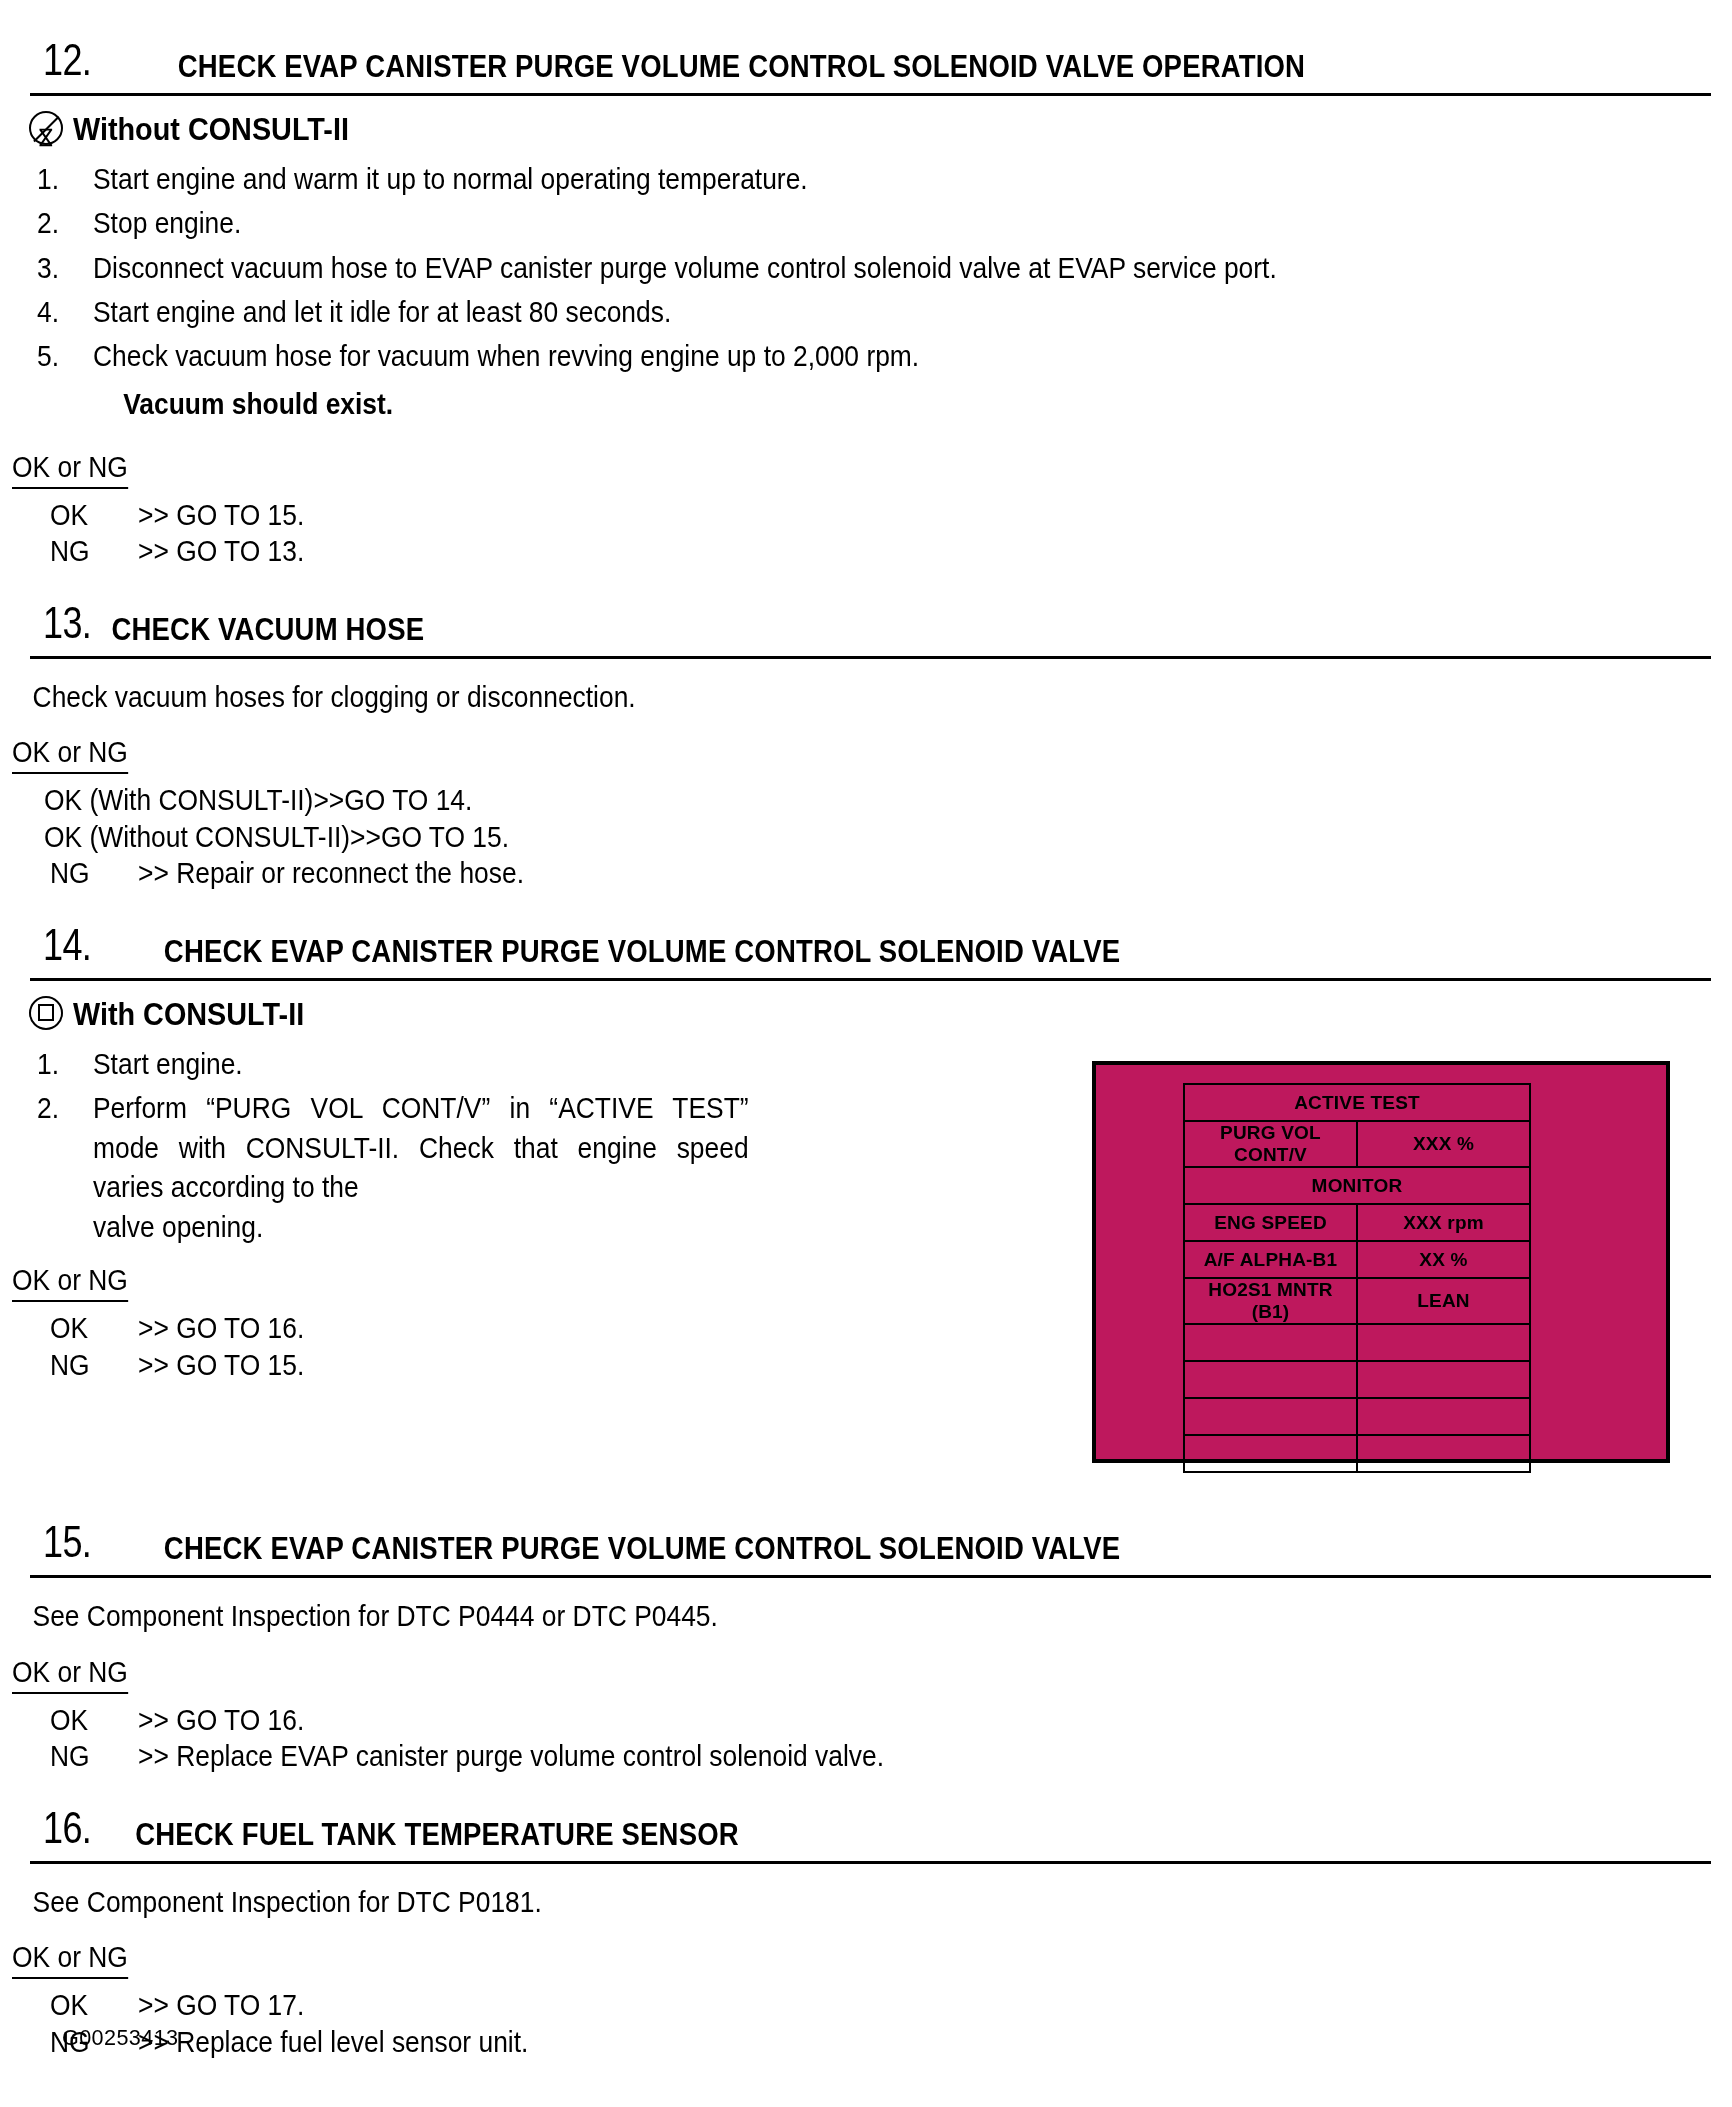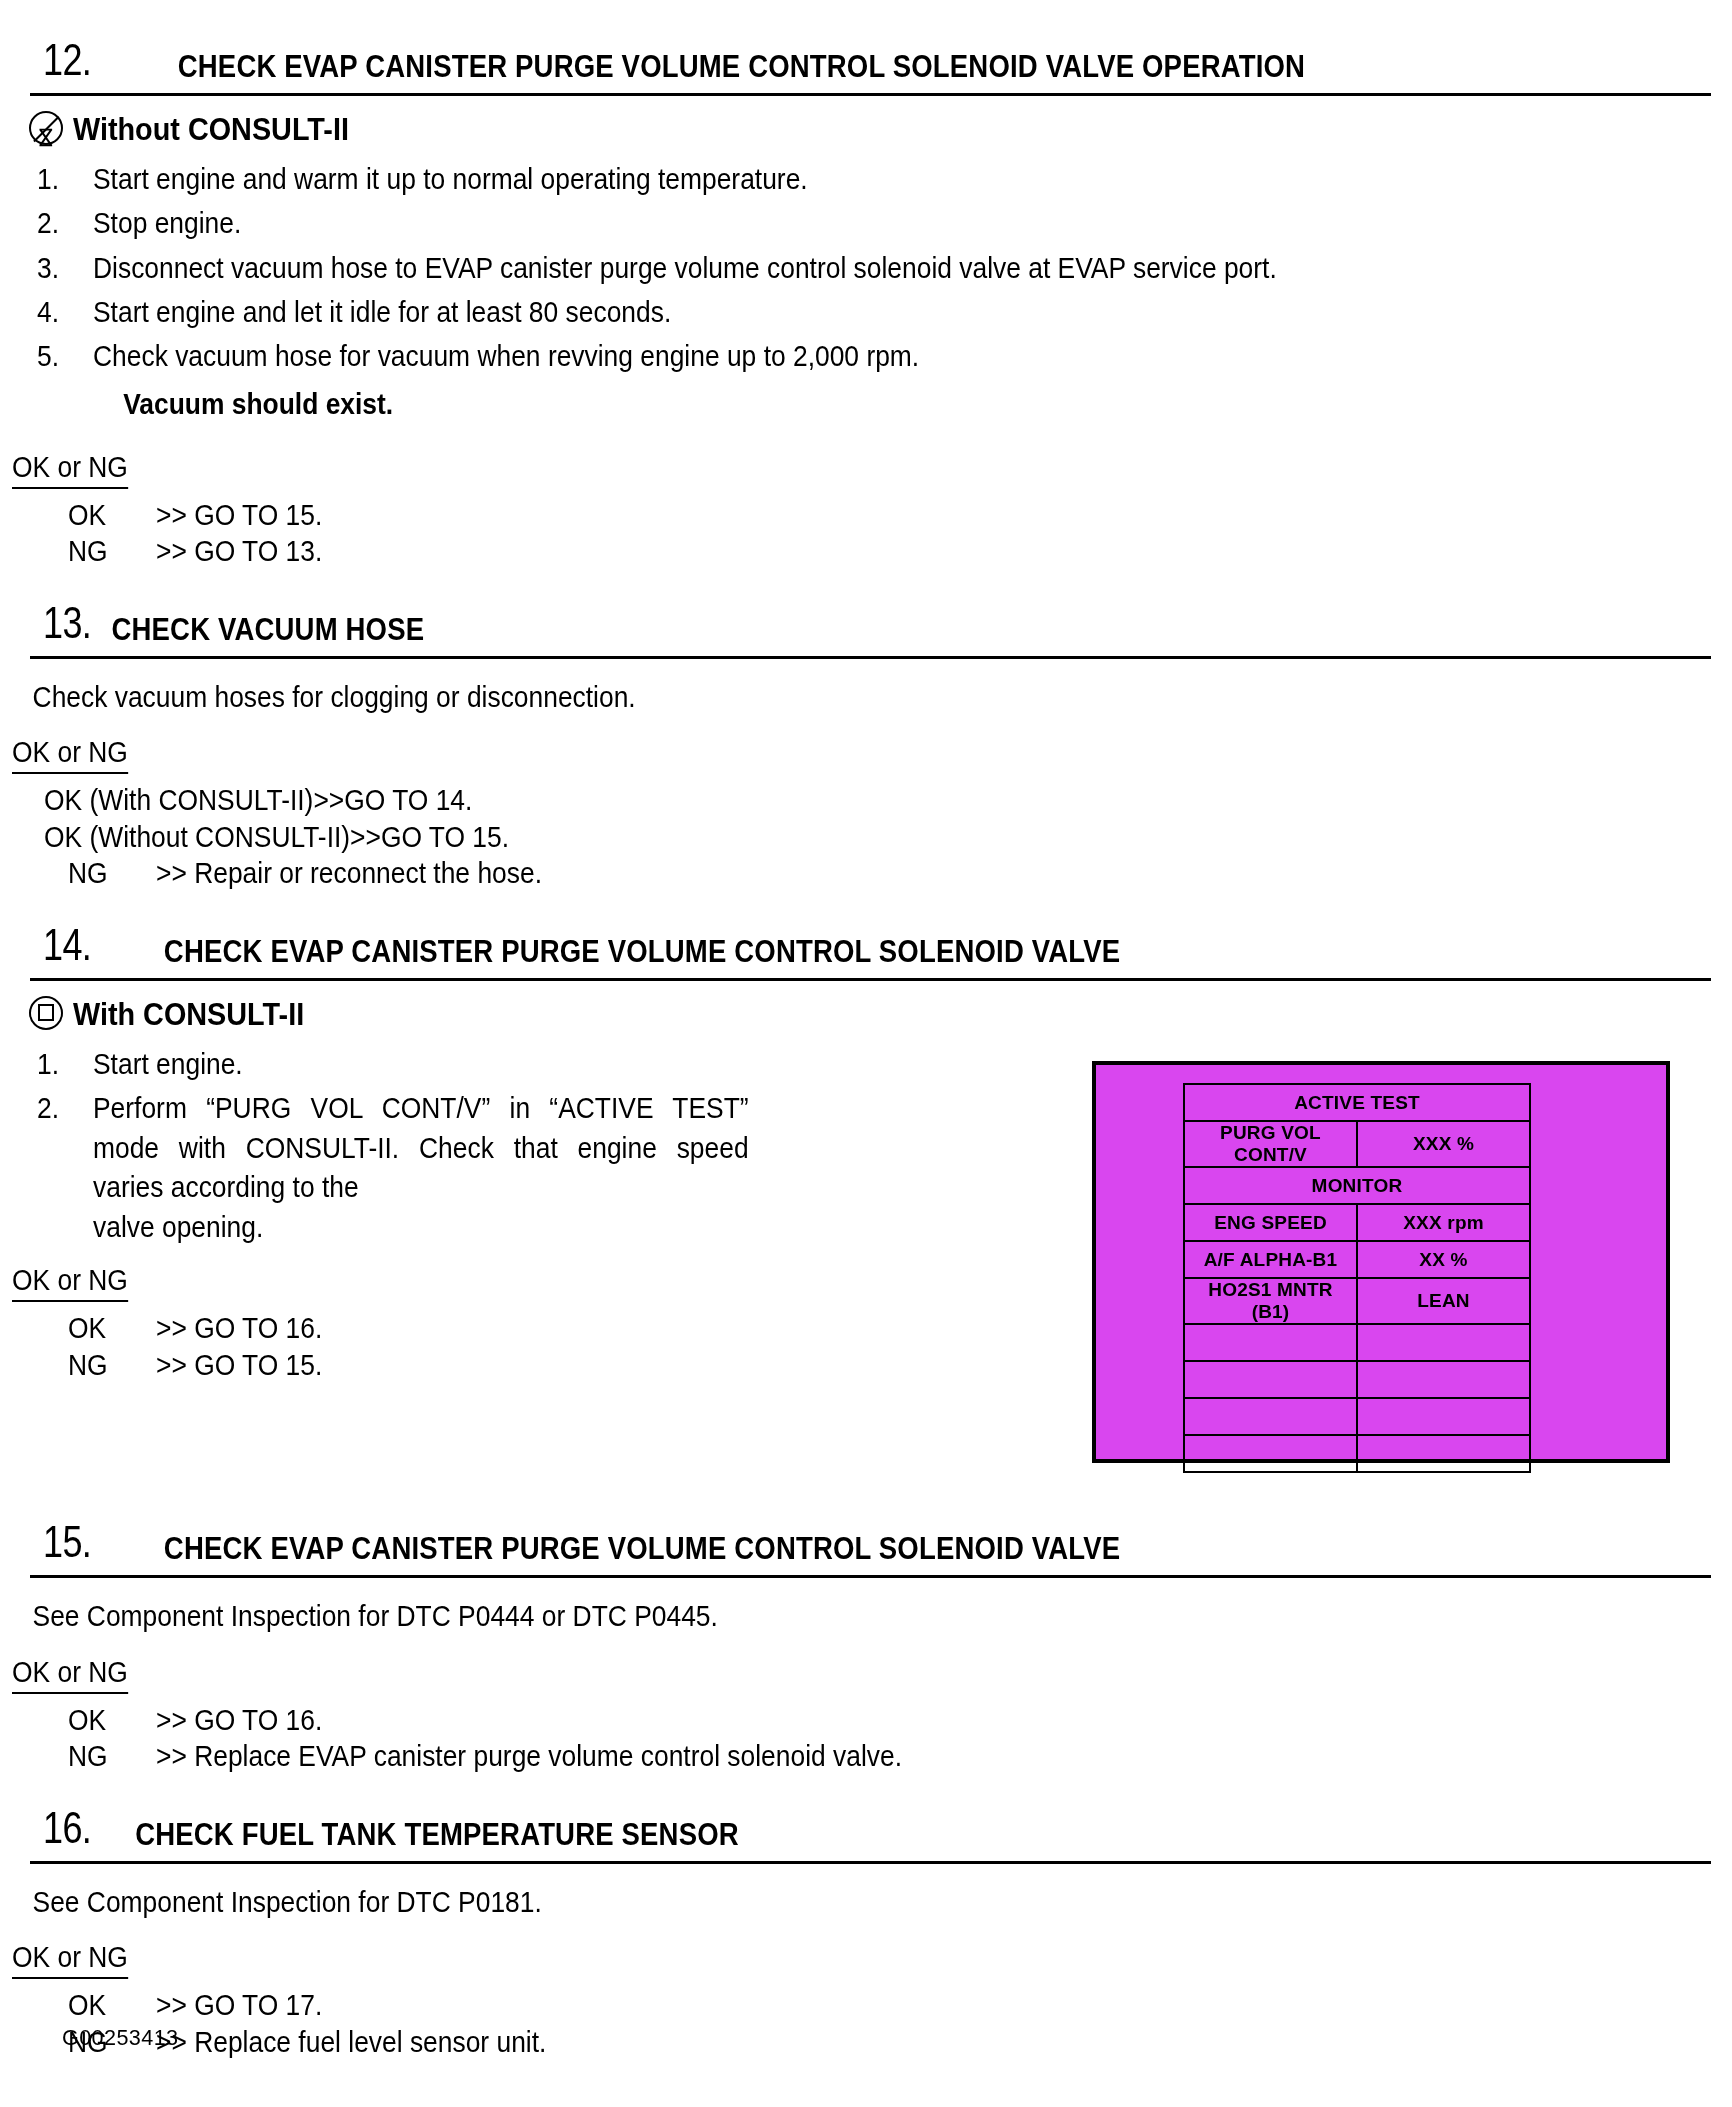--- a/index.html
+++ b/index.html
@@ -111,21 +111,21 @@
     display: inline-block;
     border-bottom: 2.4px solid #000;
     padding-bottom: 1.6px;
     transform: scaleX(0.88);
     transform-origin: left top;
   }
   .result-row {
     display: flex;
     font-size: 30px;
     line-height: 1.22;
-    padding-left: 68px;
+    padding-left: 50px;
   }
   .result-key {
     width: 88px;
     flex: 0 0 88px;
     transform: scaleX(0.88);
     transform-origin: left top;
   }
   .result-val {
     transform: scaleX(0.88);
     transform-origin: left top;
@@ -195,21 +195,21 @@
 
   
   .table-box {
     position: absolute;
     left: 1092px;
     top: 1061px;
     width: 578px;
     height: 402px;
     border: 4px solid #000;
     box-sizing: border-box;
-    background: #d946ef;
+    background: #be185d;
   }
   .at-table {
     position: absolute;
     left: 87px;
     top: 18.4px;
     width: 348px;
     border-collapse: collapse;
     table-layout: fixed;
   }
   .at-table td {

